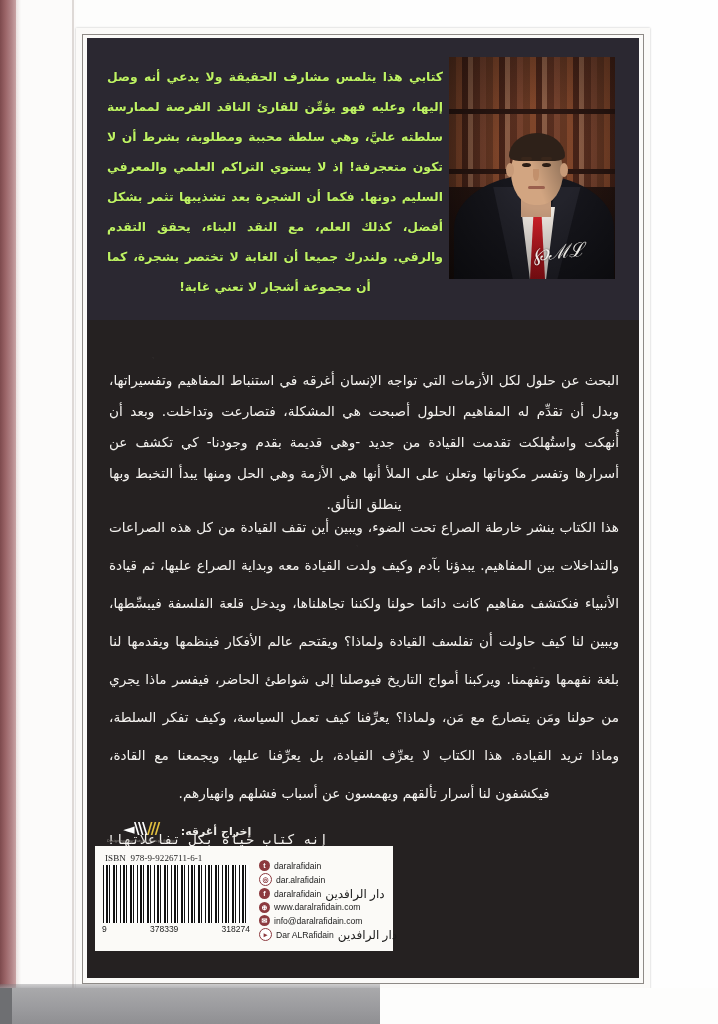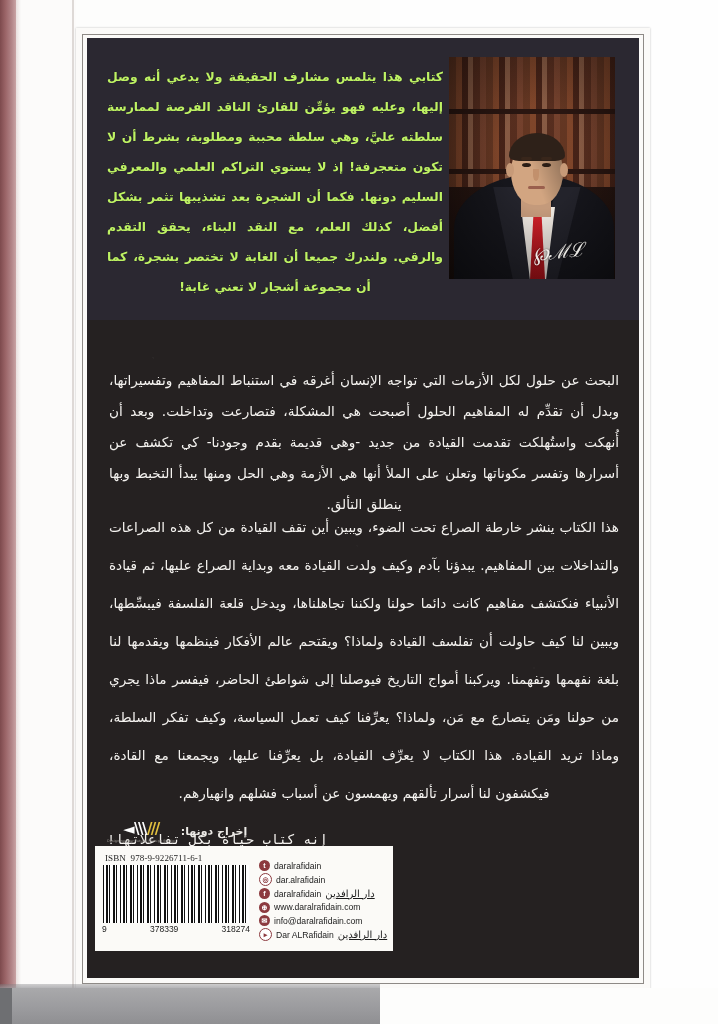--- a/index.html
+++ b/index.html
@@ -405,23 +405,22 @@
     flex: 0 0 11px;
     font-weight: 700;
     line-height: 1;
   }
   .contact-icon.ring {
     background: #fff;
     border: 1.5px solid #8c3a3f;
     color: #8c3a3f;
   }
   .contact-ar {
-    font-size: 10px;
+    font-size: 12px;
     direction: rtl;
-    text-decoration: underline;
   }
 
   
   #scan-shadow {
     position: absolute;
     left: 0;
     top: 988px;
     width: 380px;
     height: 36px;
     background: linear-gradient(180deg, #a9a9ab 0%, #9a9a9d 60%, #8f8f92 100%);
@@ -498,21 +497,21 @@
     <div id="photo-signature">℘ℳℒ</div>
   </div>
 
   <div id="intro-quote">كتابي هذا يتلمس مشارف الحقيقة ولا يدعي أنه وصل إليها، وعليه فهو يؤمِّن للقارئ الناقد الفرصة لممارسة سلطته عليَّ، وهي سلطة محببة ومطلوبة، بشرط أن لا تكون متعجرفة! إذ لا يستوي التراكم العلمي والمعرفي السليم دونها. فكما أن الشجرة بعد تشذيبها تثمر بشكل أفضل، كذلك العلم، مع النقد البناء، يحقق التقدم والرقي. ولندرك جميعا أن الغابة لا تختصر بشجرة، كما أن مجموعة أشجار لا تعني غابة!</div>
 
   <div id="body-para-1">البحث عن حلول لكل الأزمات التي تواجه الإنسان أغرقه في استنباط المفاهيم وتفسيراتها، وبدل أن تقدِّم له المفاهيم الحلول أصبحت هي المشكلة، فتصارعت وتداخلت. وبعد أن أُنهكت واستُهلكت تقدمت القيادة من جديد -وهي قديمة بقدم وجودنا- كي تكشف عن أسرارها وتفسر مكوناتها وتعلن على الملأ أنها هي الأزمة وهي الحل ومنها يبدأ التخبط وبها ينطلق التألق.</div>
   <div id="body-para-2">هذا الكتاب ينشر خارطة الصراع تحت الضوء، ويبين أين تقف القيادة من كل هذه الصراعات والتداخلات بين المفاهيم. يبدؤنا بآدم وكيف ولدت القيادة معه وبداية الصراع عليها، ثم قيادة الأنبياء فنكتشف مفاهيم كانت دائما حولنا ولكننا تجاهلناها، ويدخل قلعة الفلسفة فيبسِّطها، ويبين لنا كيف حاولت أن تفلسف القيادة ولماذا؟ ويقتحم عالم الأفكار فينظمها ويقدمها لنا بلغة نفهمها وتفهمنا. ويركبنا أمواج التاريخ فيوصلنا إلى شواطئ الحاضر، فيفسر ماذا يجري من حولنا ومَن يتصارع مع مَن، ولماذا؟ يعرِّفنا كيف تعمل السياسة، وكيف تفكر السلطة، وماذا تريد القيادة. هذا الكتاب لا يعرِّف القيادة، بل يعرِّفنا عليها، ويجمعنا مع القادة، فيكشفون لنا أسرار تألقهم ويهمسون عن أسباب فشلهم وانهيارهم.</div>
   <div id="closing-line">إنه كتاب حياة بكل تفاعلاتها!</div>
 
   <div id="designer-credit">
-    <span id="designer-credit-label">إخراج دونها:</span>
+    <span id="designer-credit-label">إخراج أغرقه:</span>
     <span id="designer-logo">
       <span id="designer-logo-mark">
         <span class="gold">///</span>
           <span>\\\</span>
           <span>◄</span>
       </span>
       <span id="designer-logo-tagline">Designing Your Future | Design Studio</span>
     </span>
   </div>
 

